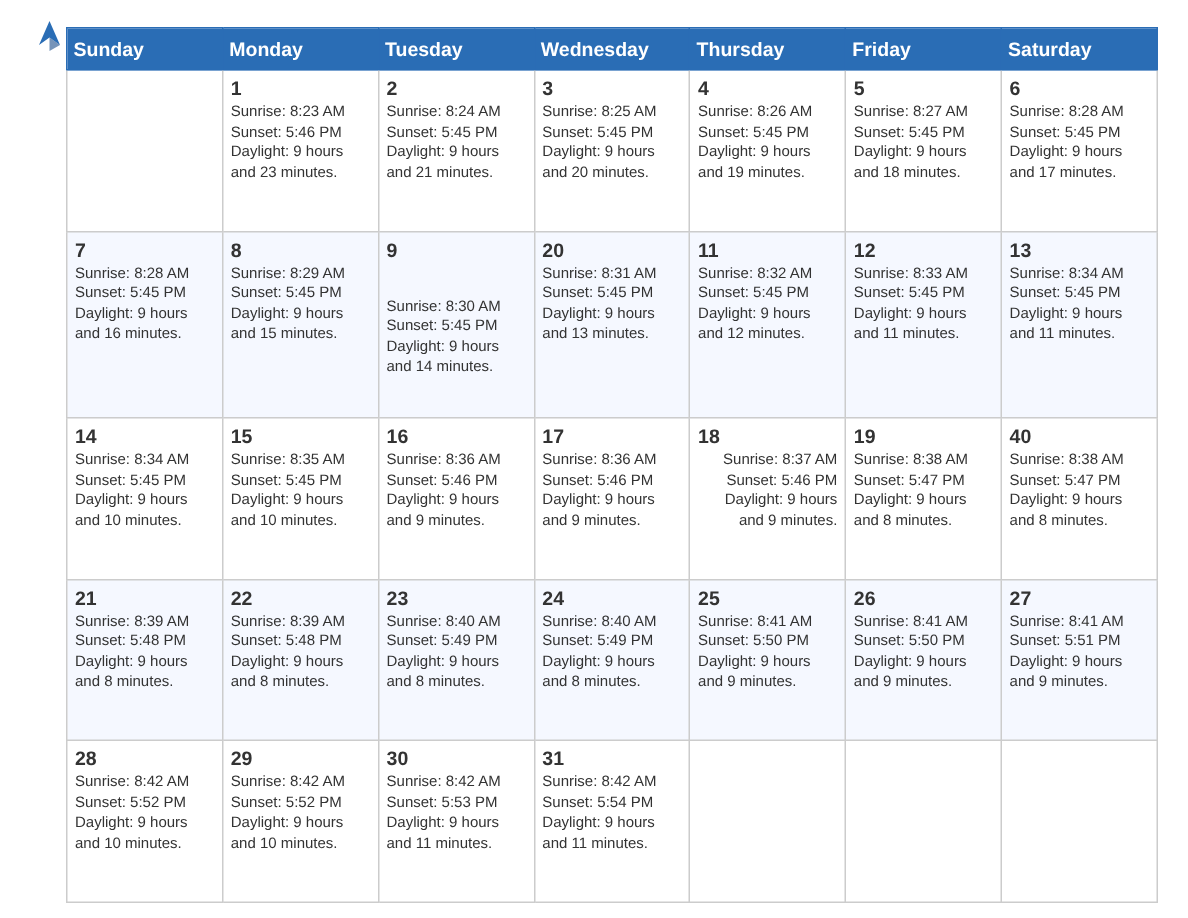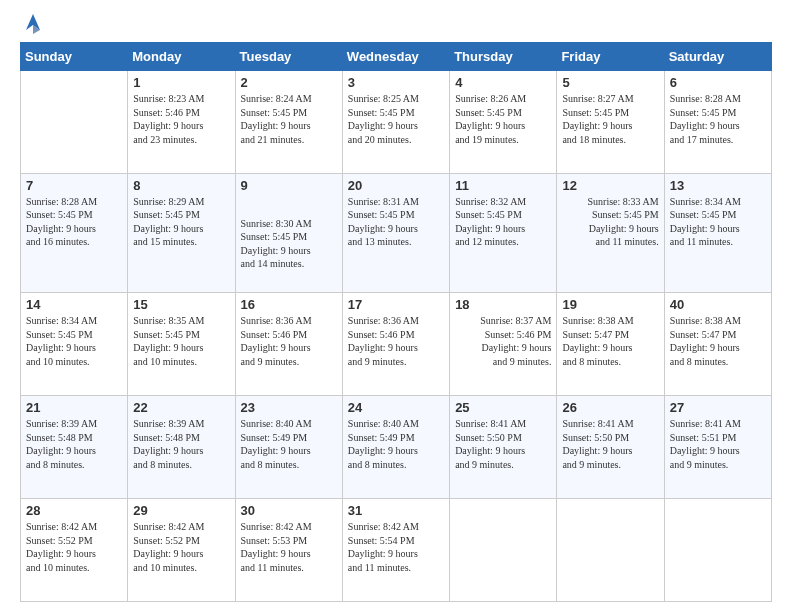--- a/index.html
+++ b/index.html
@@ -8,21 +8,21 @@
       height: 612px;
       font-family: Arial, sans-serif;
       background: #fff;
       overflow: hidden;
     }
     .page {
       width: 792px;
       height: 612px;
       padding: 18px 20px 10px 20px;
       display: flex;
-      flex-direction: column;
+      flex-direction: row;
     }
     .header {
       display: flex;
       justify-content: space-between;
       align-items: flex-start;
       margin-bottom: 8px;
     }
     .logo {
       display: flex;
       align-items: center;
@@ -71,21 +71,20 @@
     .day-num {
       font-size: 13px;
       font-weight: bold;
       display: block;
       margin-bottom: 2px;
     }
     .cell-text {
       font-size: 10px;
       line-height: 1.35;
       color: #333;
-      font-family: Liberation Serif, serif;
     }
     .empty-cell {
       background: #f9f9f9;
     }
     tr:nth-child(even) td {
       background: #f5f8ff;
     }
     tr:nth-child(odd) td {
       background: #fff;
     }
@@ -204,21 +203,21 @@
           </td>
           <td>
             <span class="day-num">11</span>
             <div class="cell-text" style="white-space: pre-line;">Sunrise: 8:32 AM
 Sunset: 5:45 PM
 Daylight: 9 hours
 and 12 minutes.</div>
           </td>
           <td>
             <span class="day-num">12</span>
-            <div class="cell-text" style="white-space: pre-line; text-align: right;">Sunrise: 8:33 AM
+            <div class="cell-text" style="white-space: pre-line;">Sunrise: 8:33 AM
 Sunset: 5:45 PM
 Daylight: 9 hours
 and 11 minutes.</div>
           </td>
           <td>
             <span class="day-num">13</span>
             <div class="cell-text" style="white-space: pre-line;">Sunrise: 8:34 AM
 Sunset: 5:45 PM
 Daylight: 9 hours
 and 11 minutes.</div>

